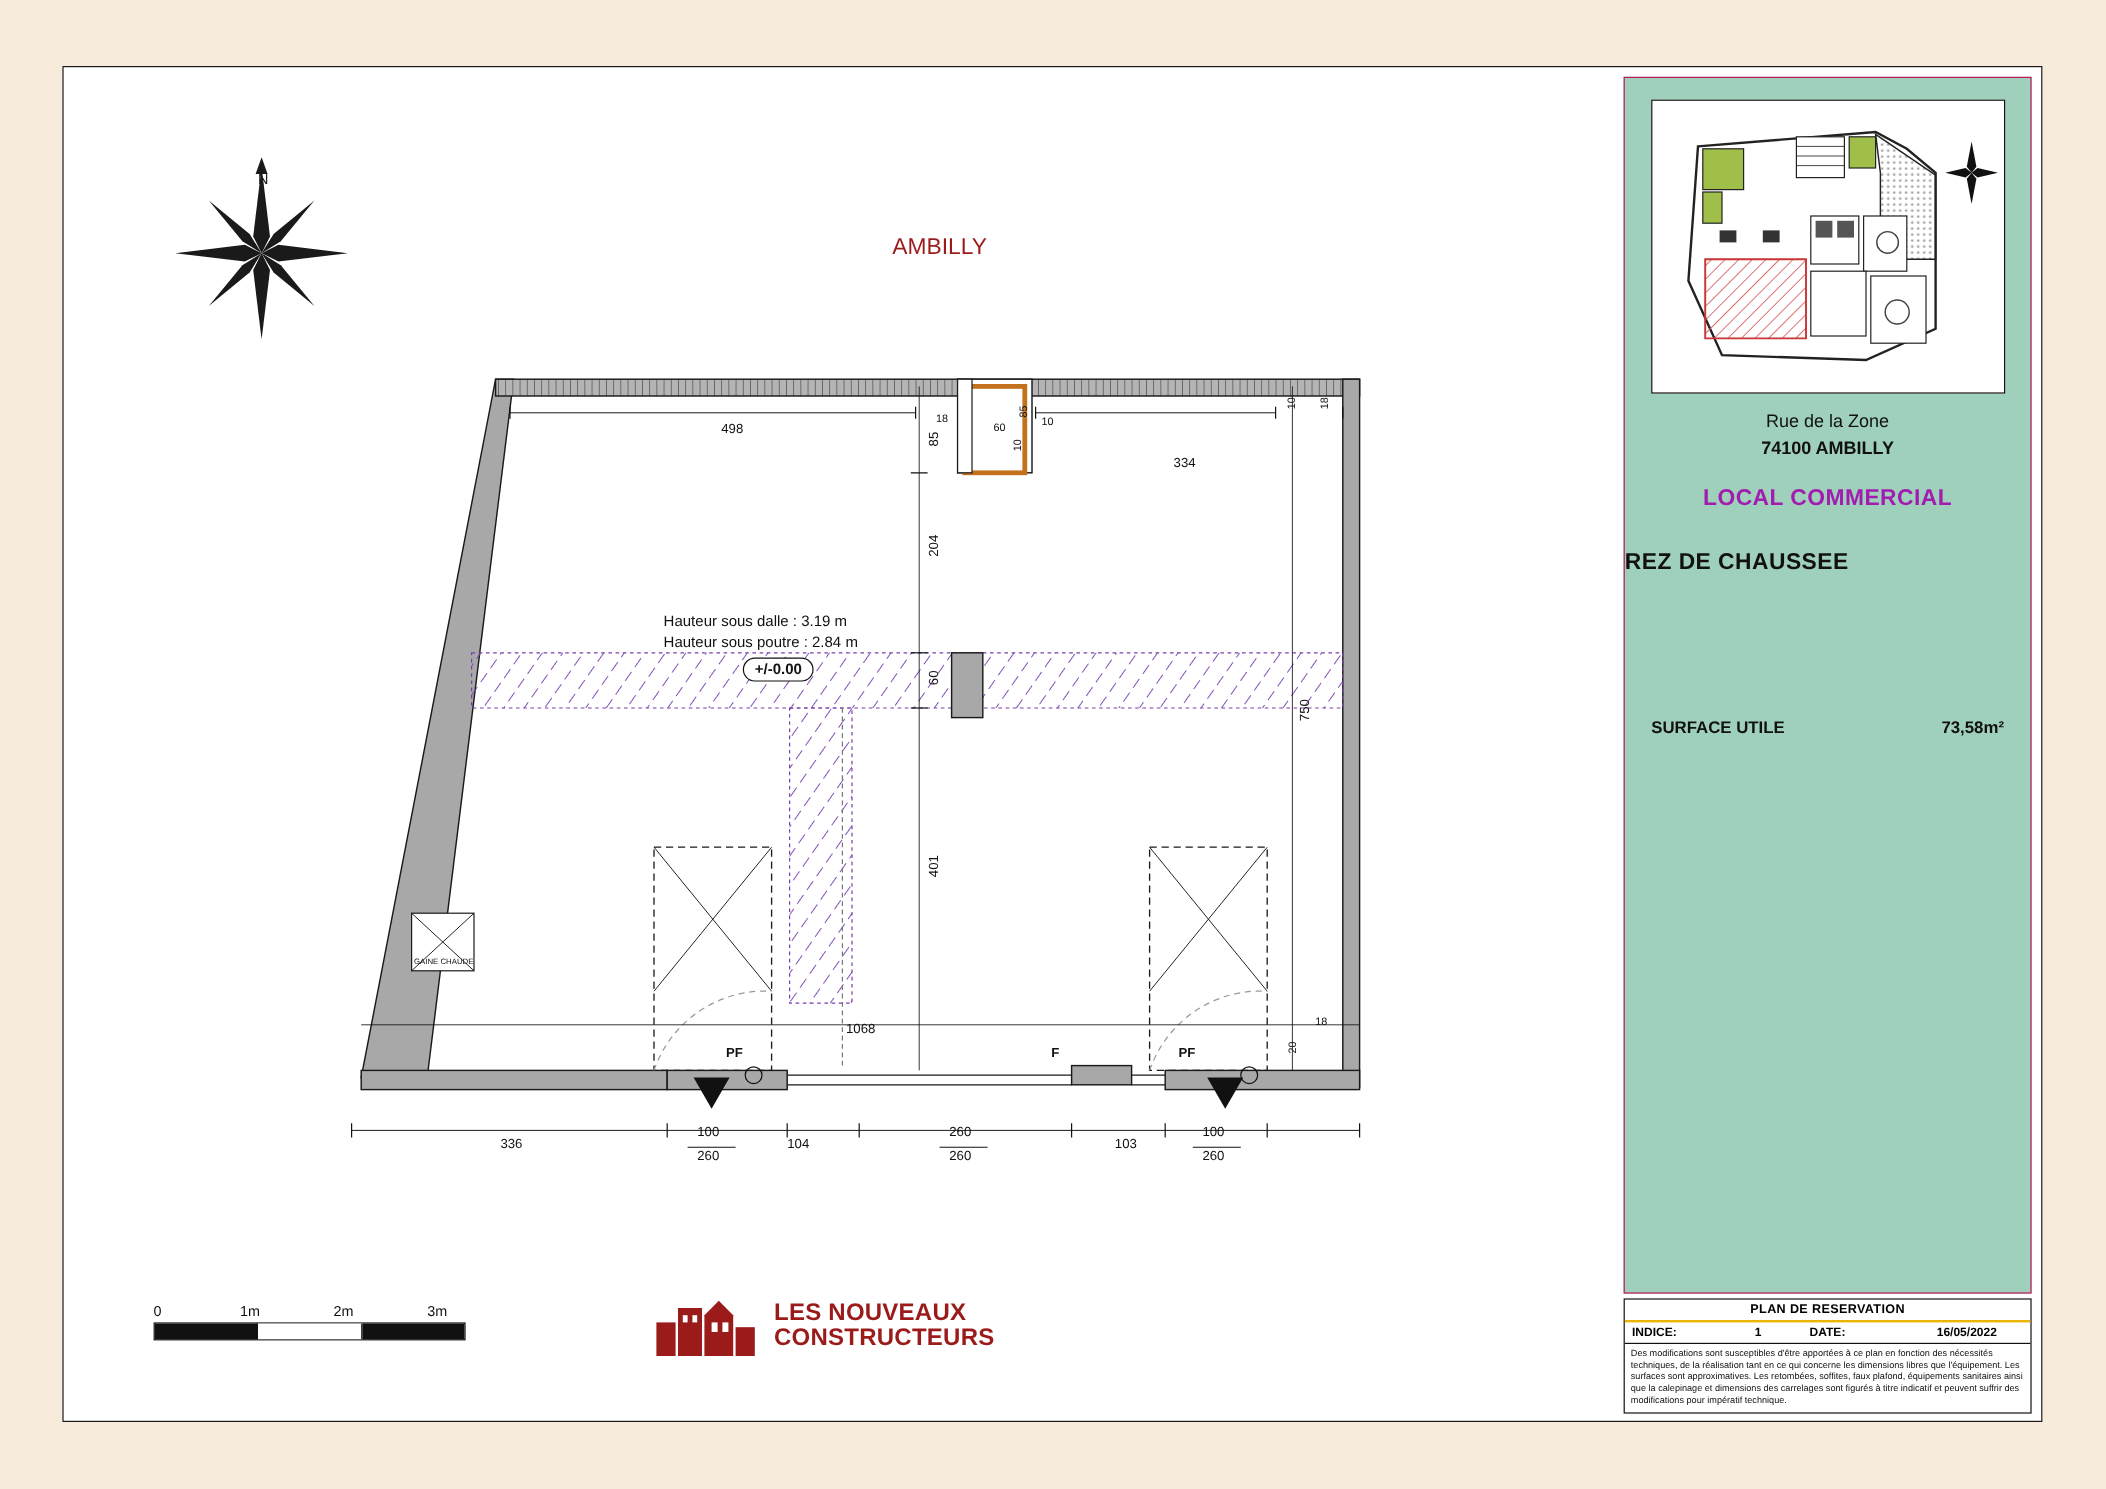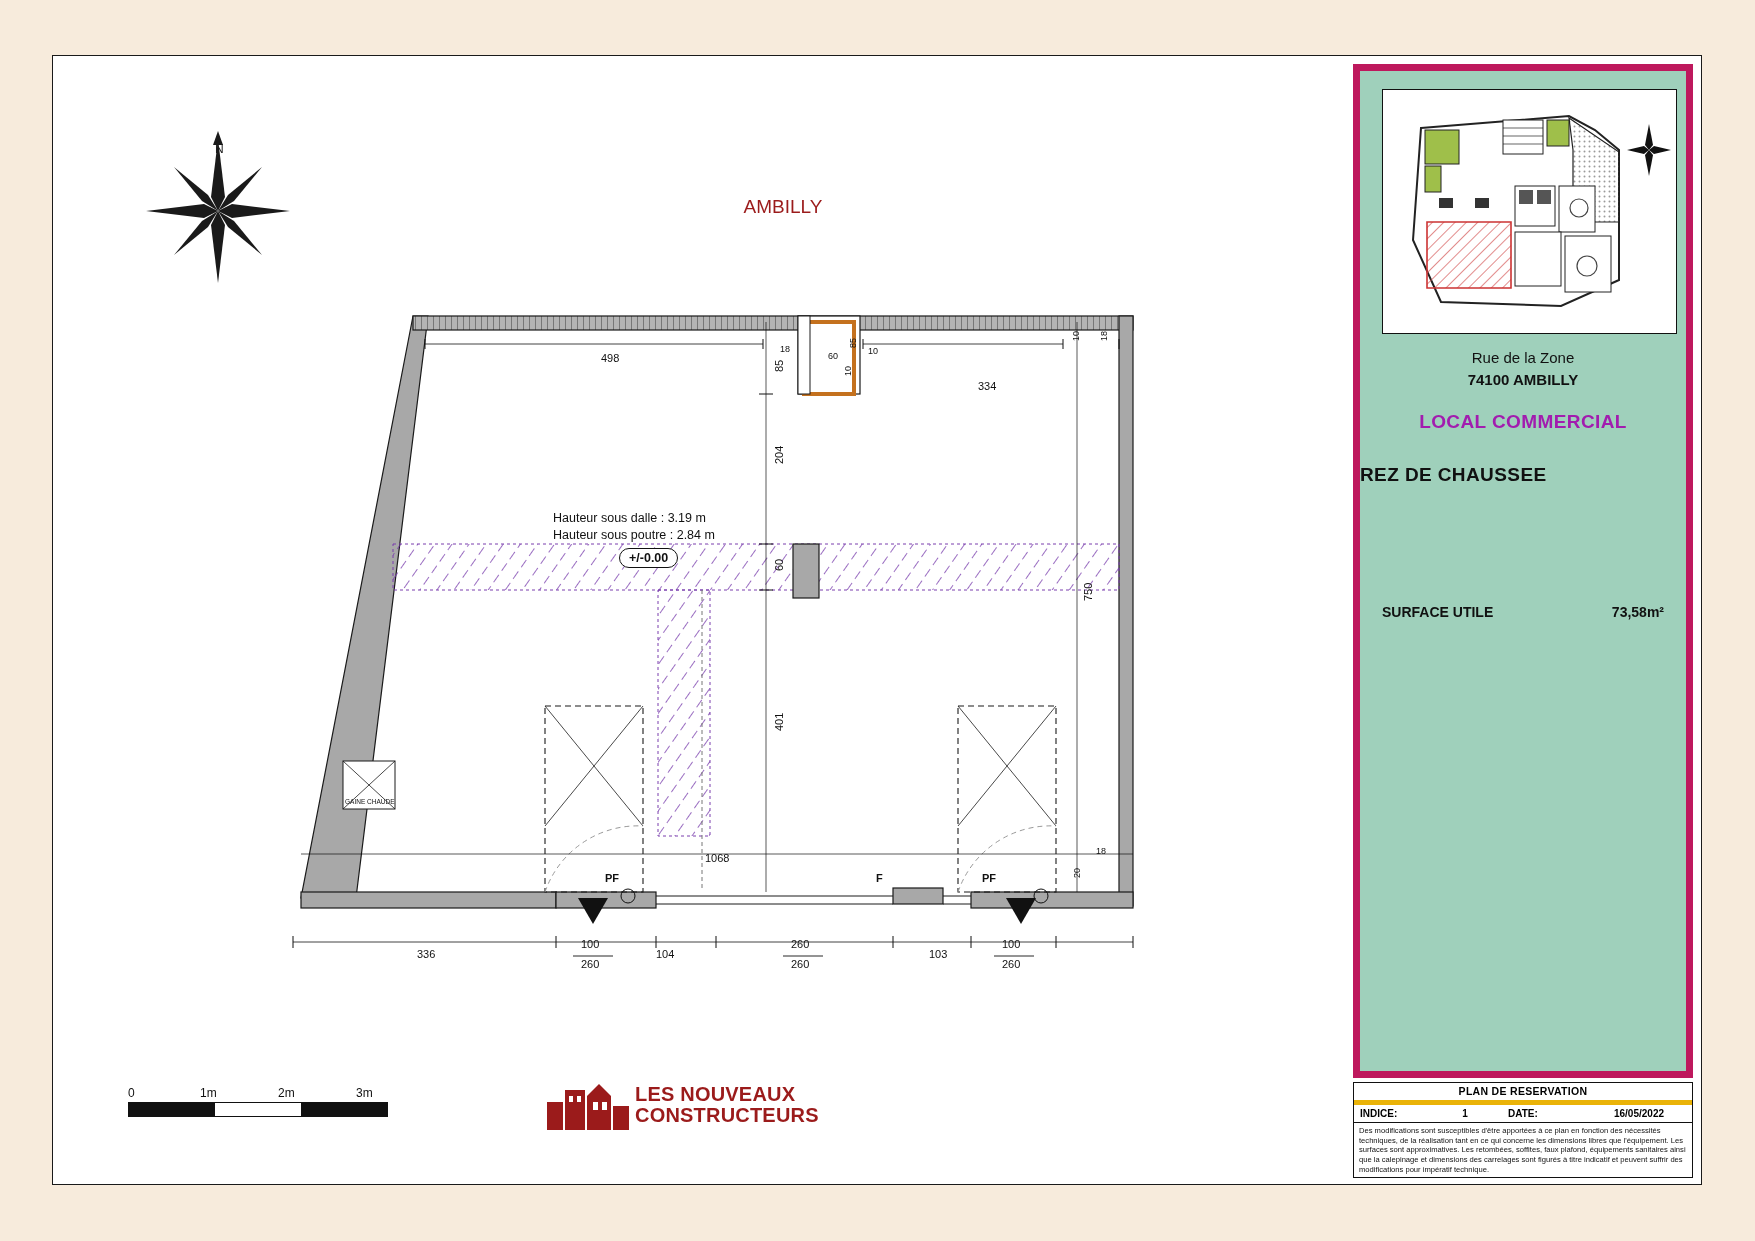--- a/index.html
+++ b/index.html
@@ -9,39 +9,39 @@
     font-family:"Liberation Sans", sans-serif;
     overflow:hidden;
   }
   .sheet{
     position:absolute;left:52px;top:55px;width:1650px;height:1130px;
     background:#ffffff;border:1px solid #1a1a1a;box-sizing:border-box;
   }
   
   .titleblock{
     position:absolute;right:8px;top:8px;width:340px;height:1014px;
-    background:#9fd0bb;border:7px solid #be185d;box-sizing:border-box;
+    background:#9fd0bb;border:1px solid #be185d;box-sizing:border-box;
   }
   .keyplan{
     position:absolute;left:22px;top:18px;width:295px;height:245px;
     background:#fff;border:1px solid #111;box-sizing:border-box;overflow:hidden;
   }
   .kp-svg{position:absolute;left:0;top:0;}
   .tb-addr{position:absolute;left:0;top:278px;width:100%;text-align:center;font-size:15px;color:#111;}
   .tb-city{position:absolute;left:0;top:300px;width:100%;text-align:center;font-size:15px;font-weight:bold;color:#111;}
   .tb-type{position:absolute;left:0;top:340px;width:100%;text-align:center;font-size:19px;font-weight:bold;letter-spacing:.4px;color:#a21caf;}
   .tb-level{position:absolute;left:0;top:393px;width:100%;font-size:19px;font-weight:bold;letter-spacing:.4px;color:#111;}
   .tb-surf-l{position:absolute;left:22px;top:533px;font-size:14px;font-weight:bold;color:#111;}
   .tb-surf-v{position:absolute;right:22px;top:533px;font-size:14px;font-weight:bold;color:#111;}
 
   .footer{
     position:absolute;right:8px;top:1026px;width:340px;height:96px;
     background:#fff;border:1px solid #111;box-sizing:border-box;
   }
-  .f-head{height:17px;border-bottom:5px solid #eab308;text-align:center;font-size:10.5px;font-weight:bold;line-height:17px;letter-spacing:.3px;}
+  .f-head{height:17px;border-bottom:2px solid #eab308;text-align:center;font-size:10.5px;font-weight:bold;line-height:17px;letter-spacing:.3px;}
   .f-row{height:17px;border-bottom:1px solid #111;display:flex;font-size:10px;font-weight:bold;align-items:center;}
   .f-row>div{padding:0 6px;}
   .f-c1{width:62px;}
   .f-c2{width:62px;text-align:center;}
   .f-c3{width:72px;}
   .f-c4{flex:1;text-align:center;}
   .f-note{padding:3px 5px;font-size:7.6px;line-height:1.28;color:#111;}
 
   
   .draw{position:absolute;left:0;top:0;width:1300px;height:1130px;}
@@ -54,21 +54,21 @@
 
   .scale-wrap{position:absolute;left:75px;top:1030px;width:260px;}
   .scale-labels{position:relative;height:16px;font-size:12px;color:#111;}
   .scale-labels span{position:absolute;}
   .scale-bar{position:relative;height:13px;border:1px solid #111;display:flex;}
   .scale-bar div{flex:1;border-right:1px solid #111;}
   .scale-bar div:last-child{border-right:none;}
   .sb-black{background:#111;}
   .sb-white{background:#fff;}
 
-  .logo{position:absolute;left:490px;top:1020px;display:flex;align-items:center;gap:2px;}
+  .logo{position:absolute;left:490px;top:1020px;display:flex;align-items:center;gap:12px;}
   .logo-txt{font-size:20px;font-weight:bold;color:#9b1b1b;line-height:1.05;letter-spacing:.2px;}
 
   .dimtxt{position:absolute;font-size:11px;color:#111;}
   .dimtxt.v{transform:rotate(-90deg);transform-origin:left top;}
   .tiny{font-size:9px;}
   .lbl{position:absolute;font-size:11px;color:#111;font-weight:bold;}
 </style>
 </head>
 <body>
 

